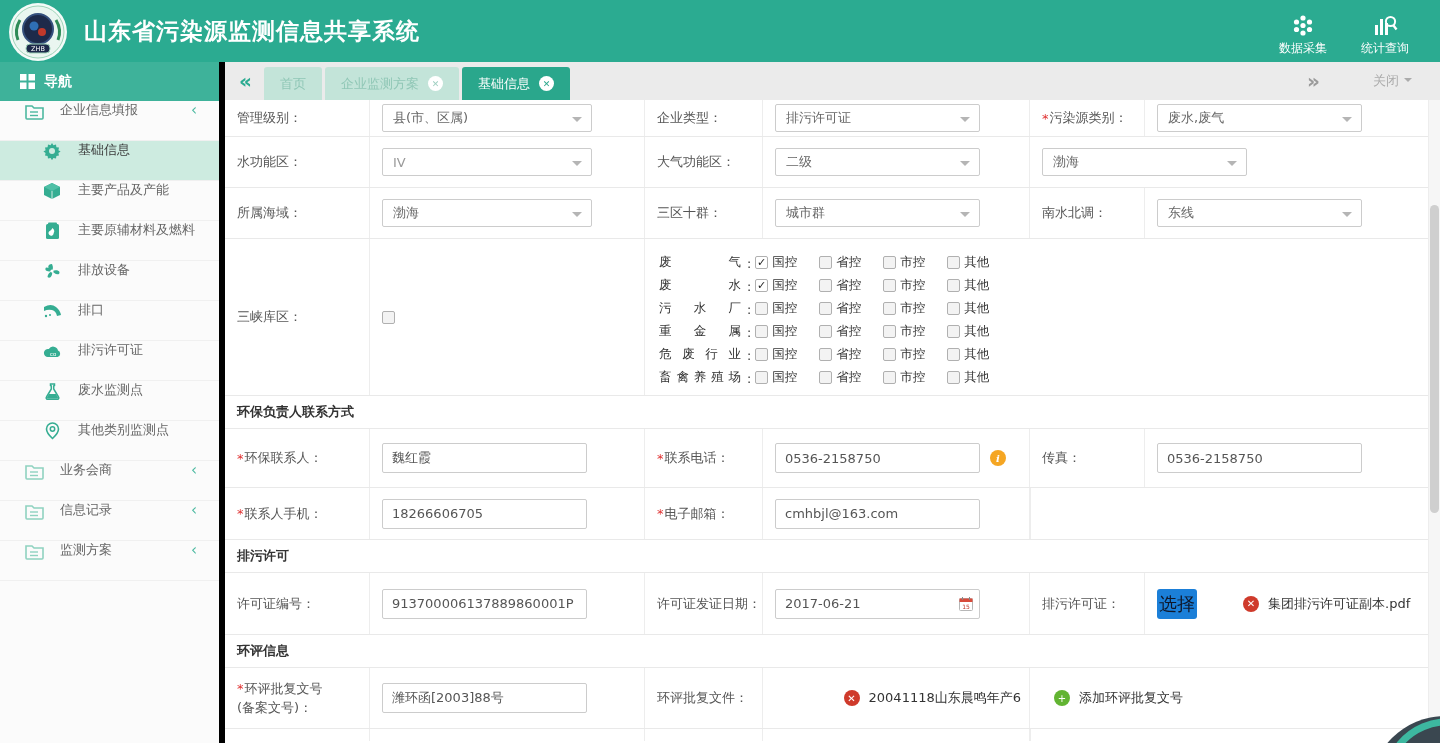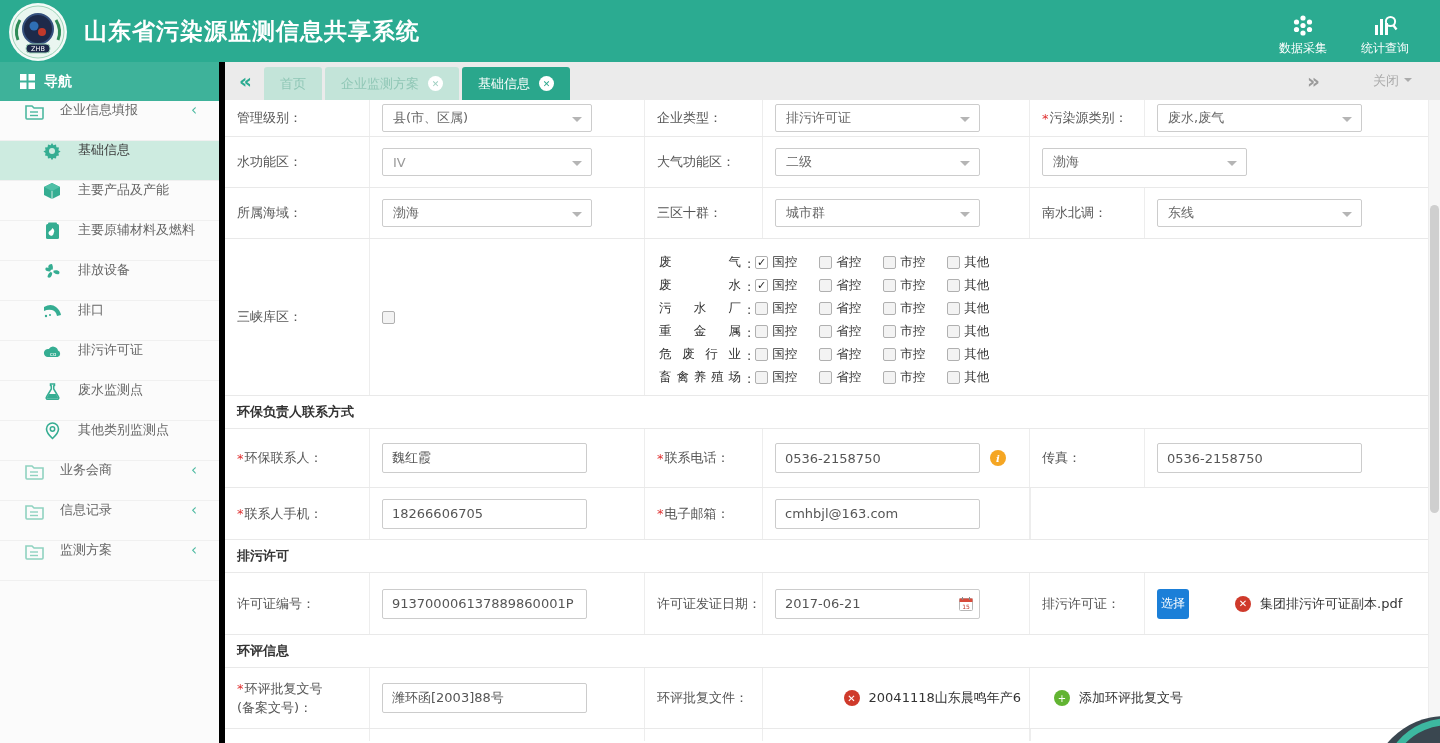--- a/index.html
+++ b/index.html
@@ -62,21 +62,21 @@
 
   .sec-head { height:33px; display:flex; align-items:center; padding-left:12px; font-weight:bold; color:#333; border-bottom:1px solid #e9e9e9; font-size:13px; }
 
   
   .ckbox { width:13px; height:13px; border:1px solid #b0b0b0; border-radius:2px; background:#f3f3f3; display:inline-flex; align-items:center; justify-content:center; font-size:11px; color:#222; margin-right:4px; flex:none; }
   .ckbox.checked { background:#fff; font-weight:bold; }
   .ck-row { display:flex; align-items:flex-end; height:23px; font-size:12.5px; color:#333; }
   .ck-lab { width:82px; display:inline-block; text-align-last:justify; margin-right:6px; flex:none; }
   .ck-opt { display:flex; align-items:center; margin-right:22px; cursor:pointer; }
 
-  .btn-blue { background:#1b7fd8; color:#ffffff; border:none; width:32px; height:30px; border-radius:3px; font-size:12px; cursor:pointer; font-family:inherit; }
+  .btn-blue { background:#1b7fd8; color:#0f172a; border:none; width:40px; height:30px; border-radius:3px; font-size:18px; cursor:pointer; font-family:inherit; }
   .circle-ico { width:16px; height:16px; border-radius:50%; color:#fff; font-size:10px; display:inline-flex; align-items:center; justify-content:center; flex:none; }
   .red { background:#cf3a2b; }
   .green { background:#62b432; }
   .orange { background:#f5a623; font-style:italic; font-weight:bold; font-family:"DejaVu Serif",serif; }
   .file-link { margin-left:9px; color:#333; cursor:pointer; }
 
   .date-wrap { position:relative; width:205px; }
   .date-wrap .txt { width:205px; padding-right:28px; }
   .cal { position:absolute; right:7px; top:8px; cursor:pointer; }
 

